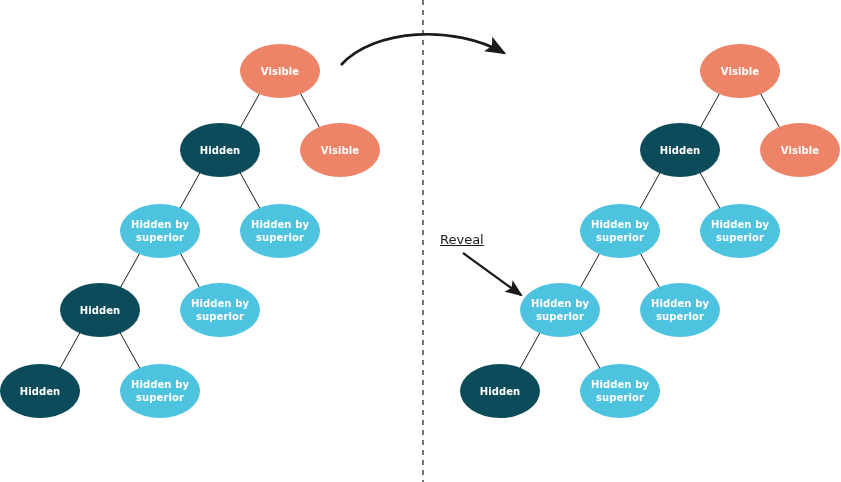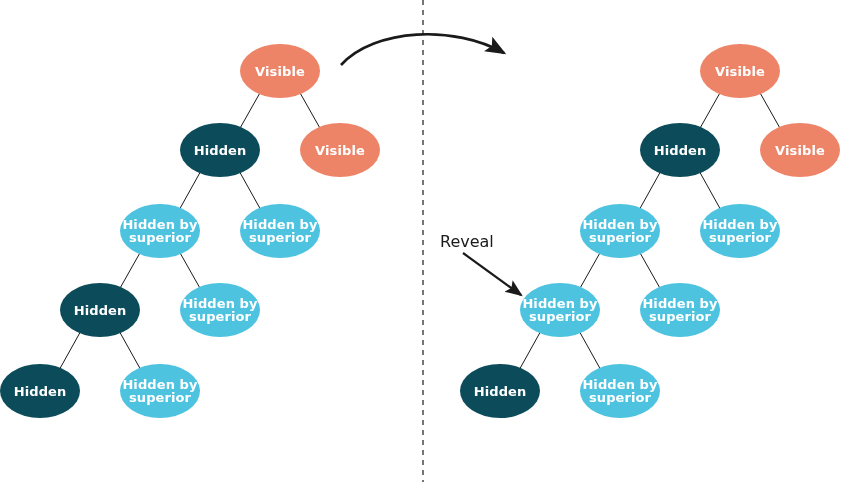--- a/index.html
+++ b/index.html
@@ -29,37 +29,38 @@
   .node {
     position: absolute;
     display: flex;
     align-items: center;
     justify-content: center;
     text-align: center;
     border-radius: 50%;
     color: #ffffff;
     font-family: "DejaVu Sans", sans-serif;
     font-weight: bold;
-    font-size: 13px;
+    font-size: 10px;
     line-height: 13px;
     letter-spacing: 0.1px;
     box-sizing: border-box;
     padding: 2px;
     user-select: none;
   }
   .node-label {
     display: block;
     width: 100%;
   }
   .annotation {
     position: absolute;
     font-family: "DejaVu Sans", sans-serif;
-    font-size: 16px;
+    font-size: 13px;
     color: #1a1a1a;
     white-space: nowrap;
+    text-decoration: underline;
   }
 </style>
 </head>
 <body>
 
 <div id="canvas">
 
   <svg id="edges-layer" viewBox="0 0 841 482" xmlns="http://www.w3.org/2000/svg">
     <defs>
       <marker id="arrowhead" markerWidth="9" markerHeight="9" refX="7" refY="3.2" orient="auto" markerUnits="strokeWidth">

